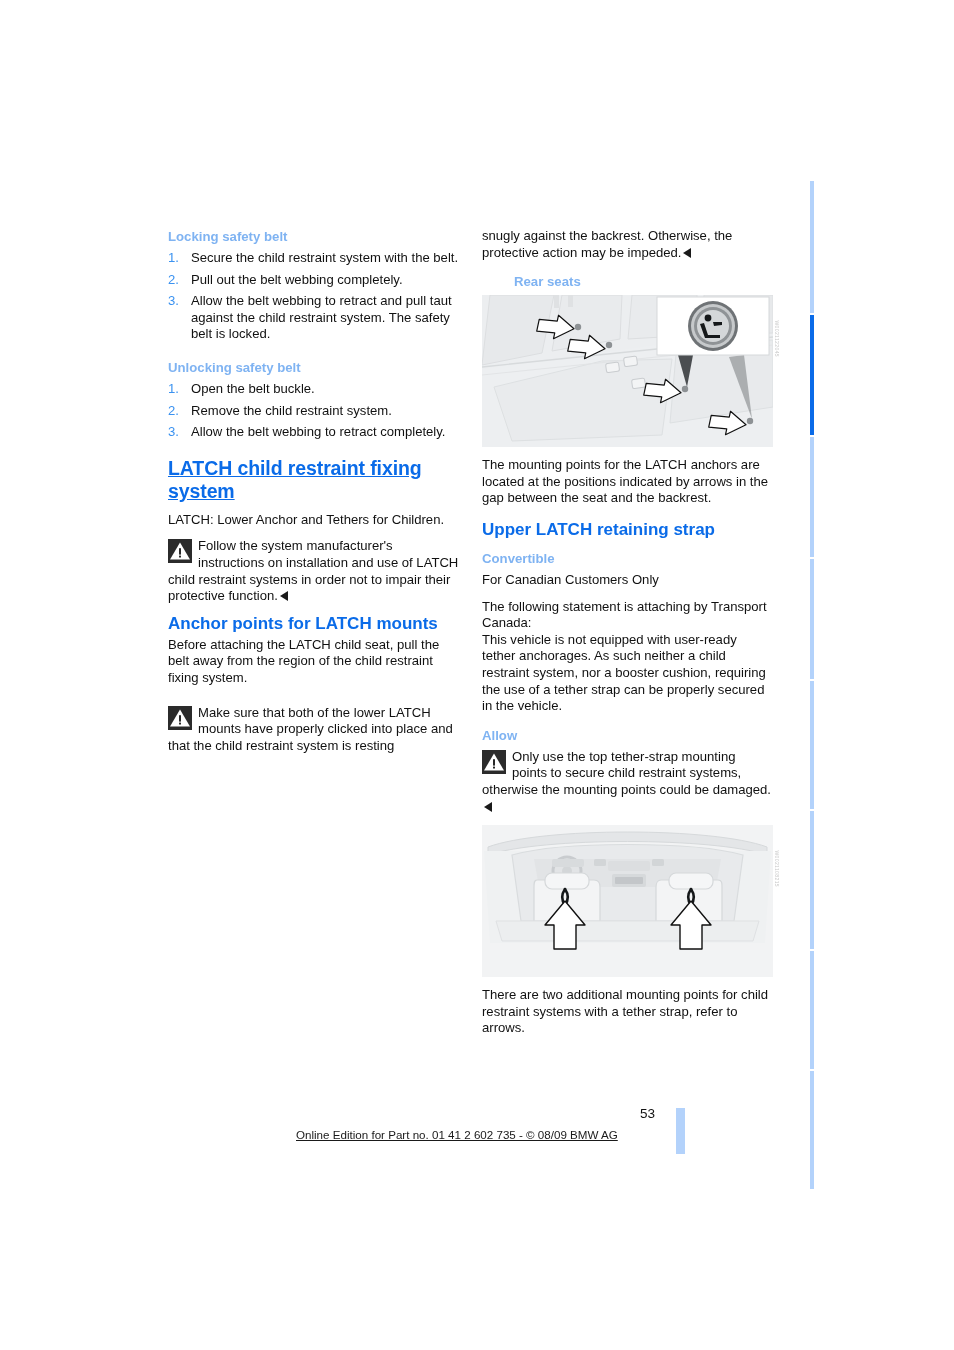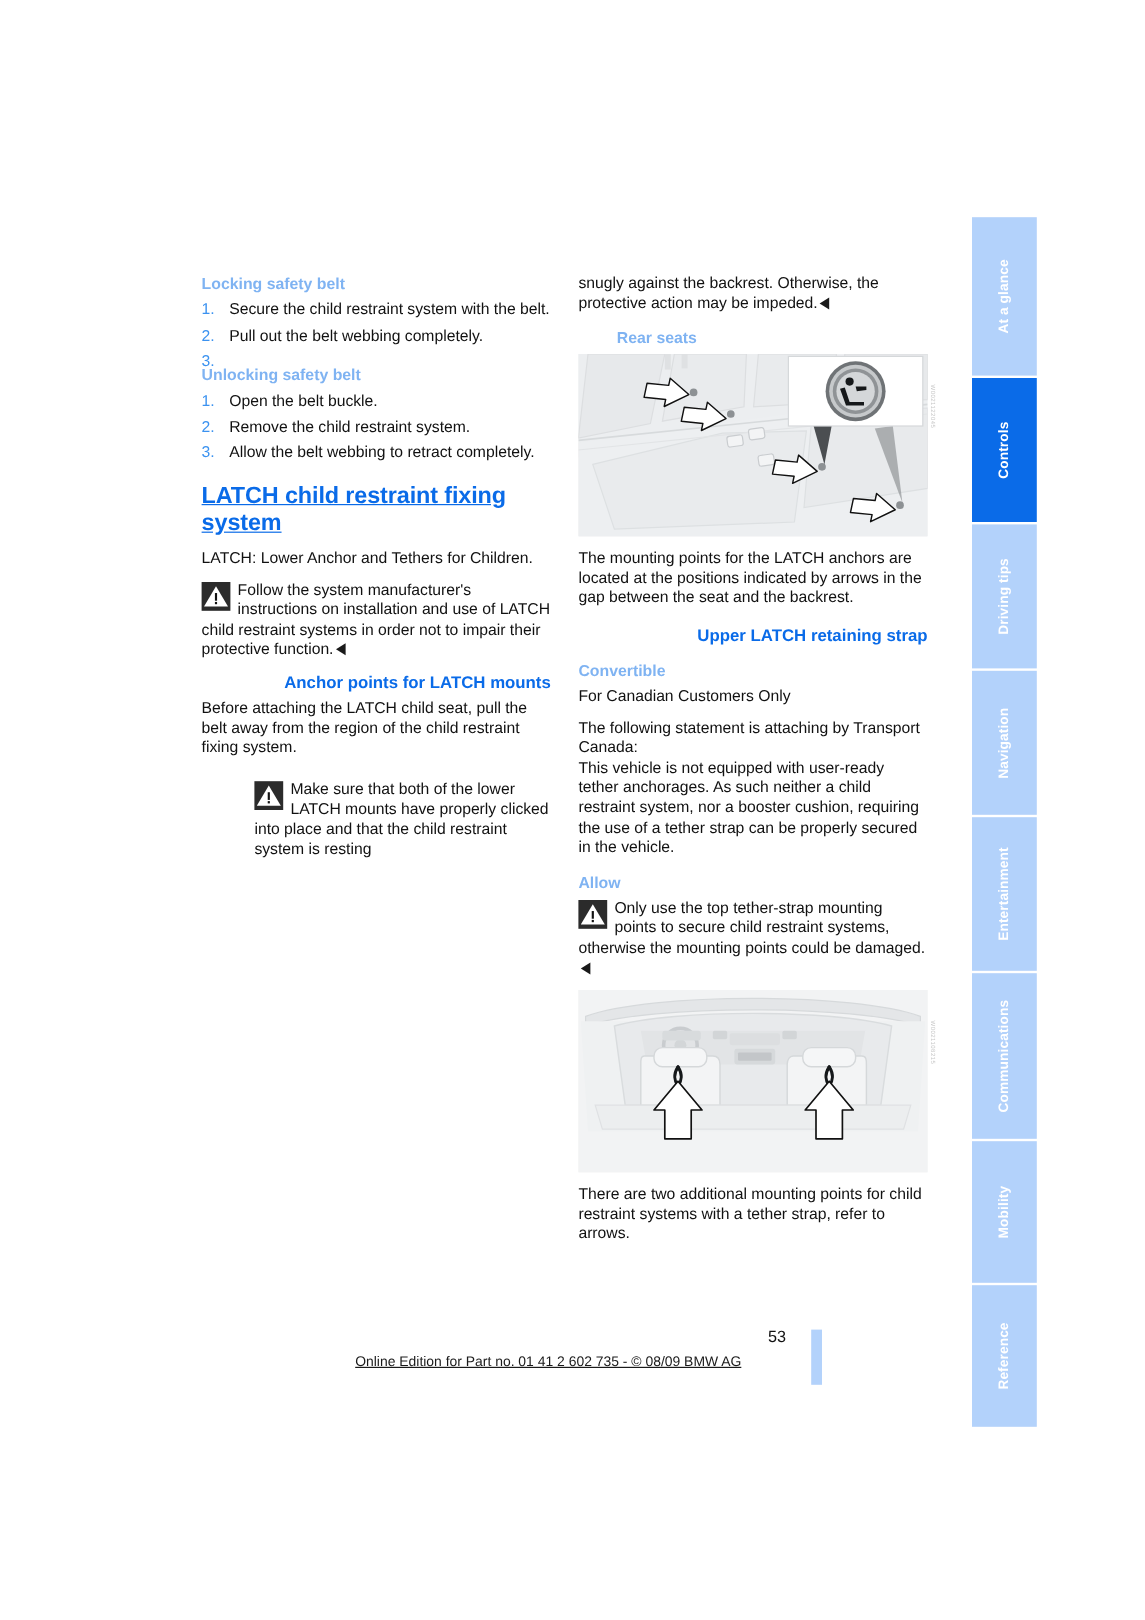--- a/index.html
+++ b/index.html
@@ -12,21 +12,21 @@
     height: 1350px;
     position: relative;
     font-family: "Liberation Sans", sans-serif;
     -webkit-font-smoothing: antialiased;
   }
 
   
   .page {
     position: absolute;
     left: 0; top: 0;
-    width: 954px; height: 1350px;
+    width: 814px; height: 1350px;
     overflow: hidden;
     background: #ffffff;
   }
 
   
   .col {
     position: absolute;
     width: 291px;
     top: 228px;
   }
@@ -38,25 +38,24 @@
     color: #0a6be8;
     font-size: 19.5px;
     font-weight: bold;
     line-height: 23px;
     letter-spacing: -0.1px;
     margin: 0 0 9px 0;
     text-decoration: underline;
   }
   .h-sub {
     color: #0a6be8;
-    font-size: 14px;
+    font-size: 17px;
     font-weight: bold;
     line-height: 17px;
     margin: 0 0 5px 0;
-    text-align: right;
   }
   .h-light {
     color: #7fb3f2;
     font-size: 13.2px;
     font-weight: bold;
     line-height: 17px;
     margin: 0 0 5px 0;
   }
   p.body {
     color: #111111;
@@ -208,21 +207,21 @@
 <body>
 
 <div class="page">
 
   <div class="col col-left">
 
     <h3 class="h-light">Locking safety belt</h3>
     <ol class="steps">
       <li><span class="num">1.</span><span>Secure the child restraint system with the belt.</span></li>
       <li><span class="num">2.</span><span>Pull out the belt webbing completely.</span></li>
-      <li><span class="num">3.</span></li>
+      <li><span class="num">3.</span><span>Allow the belt webbing to retract and pull taut against the child restraint system. The safety belt is locked.</span></li>
     </ol>
 
     <h3 class="h-light">Unlocking safety belt</h3>
     <ol class="steps">
       <li><span class="num">1.</span><span>Open the belt buckle.</span></li>
       <li><span class="num">2.</span><span>Remove the child restraint system.</span></li>
       <li><span class="num">3.</span><span>Allow the belt webbing to retract completely.</span></li>
     </ol>
 
     <h1 class="h-main" style="margin-top:14px;">LATCH child restraint fixing system</h1>
@@ -237,21 +236,21 @@
           <rect x="11.1" y="16.6" width="1.8" height="1.9" fill="#111111"></rect>
         </svg>
       </span>
       <span>Follow the system manufacturer's instructions on installation and use of LATCH child restraint systems in order not to impair their protective function.</span><span class="endmark"></span>
     </div>
 
     <h3 class="h-sub" style="">Anchor points for LATCH mounts</h3>
 
     <p class="body">Before attaching the LATCH child seat, pull the belt away from the region of the child restraint fixing system.</p>
 
-    <div class="warn" style="margin-top:18px;margin-left:44px;">
+    <div class="warn" style="margin-top:18px;">
       <span class="warn-icon">
         <svg width="24" height="24" viewBox="0 0 24 24">
           <polygon points="12,3.5 22,20.5 2,20.5" fill="#ffffff"></polygon>
           <rect x="11.1" y="9.2" width="1.8" height="6.4" fill="#111111"></rect>
           <rect x="11.1" y="16.6" width="1.8" height="1.9" fill="#111111"></rect>
         </svg>
       </span>
       <span>Make sure that both of the lower LATCH mounts have properly clicked into place and that the child restraint system is resting</span>
     </div>
 

